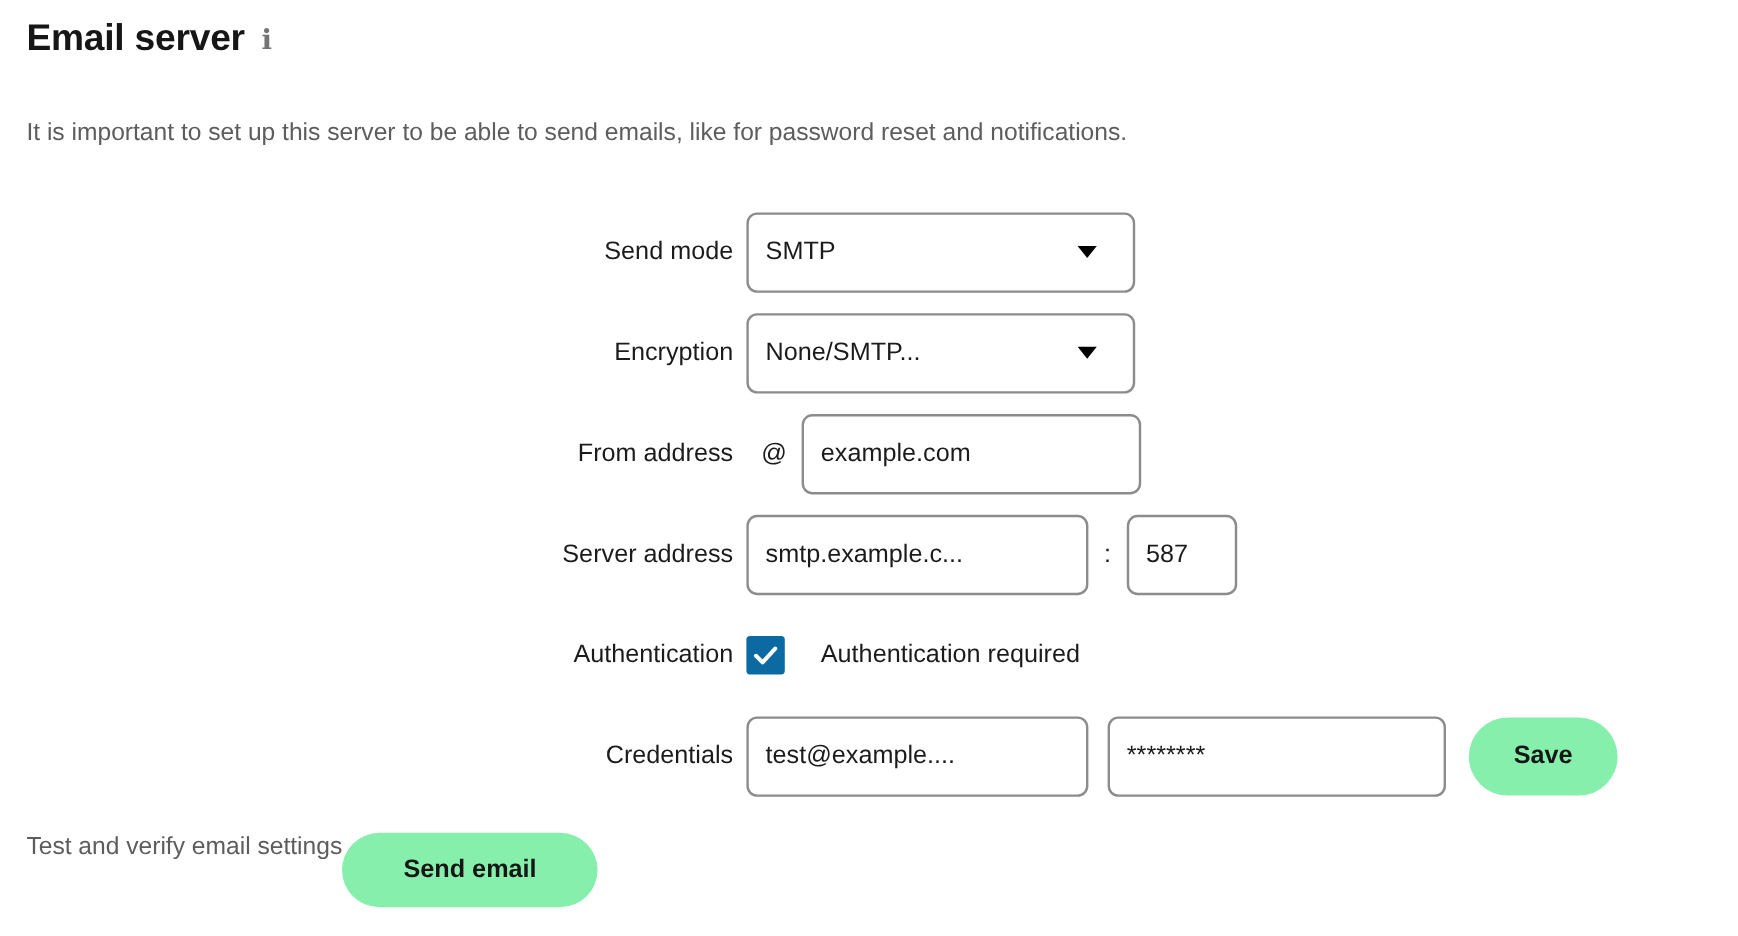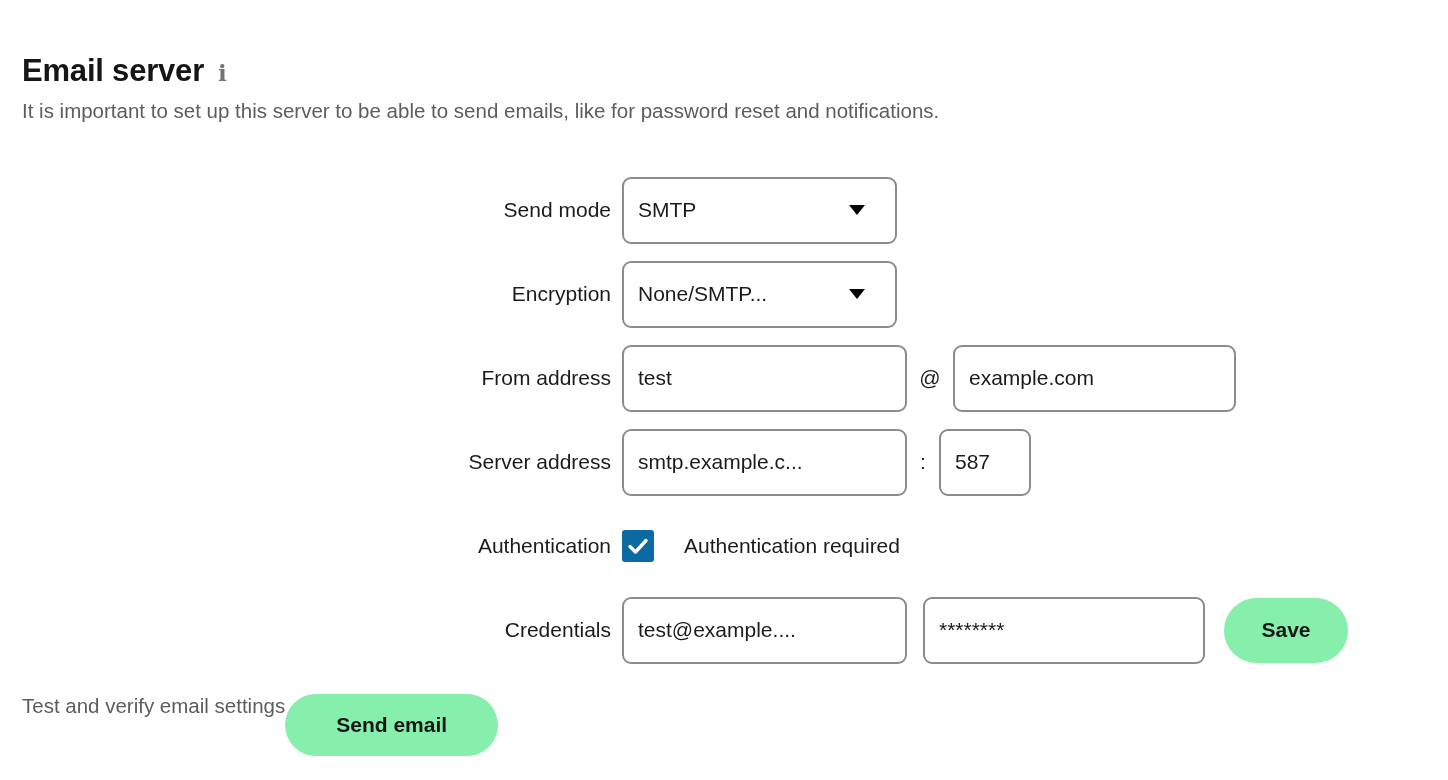--- a/index.html
+++ b/index.html
@@ -17,21 +17,20 @@
   }
 
   
   .page-header {
     position: absolute;
     left: 22px;
     top: 16px;
     display: flex;
     align-items: center;
     gap: 14px;
-    margin-top: 39px;
   }
   .page-title {
     font-size: 31px;
     font-weight: bold;
     color: #161616;
     letter-spacing: -0.2px;
     line-height: 1;
   }
   .info-icon {
     font-family: "DejaVu Serif", serif;
@@ -83,21 +82,21 @@
     background: #ffffff;
     display: flex;
     align-items: center;
     font-size: 21px;
     color: #1b1b1b;
     padding: 0 14px;
     white-space: nowrap;
     overflow: hidden;
   }
   .control.select {
-    width: 275px;
+    width: 324px;
     justify-content: space-between;
     padding-right: 30px;
   }
   .control.text-main { width: 285px; }
   .control.text-domain { width: 283px; }
   .control.text-port { width: 92px; }
   .control.text-pass { width: 282px; }
 
   .caret {
     width: 0;
@@ -200,21 +199,20 @@
   <div class="form-row">
     <div class="row-label">Encryption</div>
     <div class="control select">
       <span>None/SMTP...</span>
       <span class="caret"></span>
     </div>
   </div>
 
   <div class="form-row">
     <div class="row-label">From address</div>
-    <div class="control text-main">test</div>
     <div class="separator">@</div>
     <div class="control text-domain">example.com</div>
   </div>
 
   <div class="form-row">
     <div class="row-label">Server address</div>
     <div class="control text-main">smtp.example.c...</div>
     <div class="separator colon">:</div>
     <div class="control text-port">587</div>
   </div>

